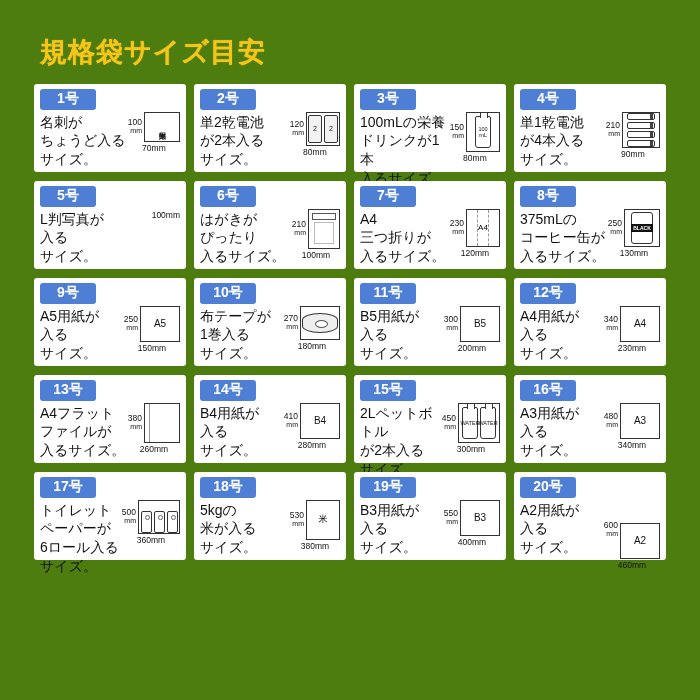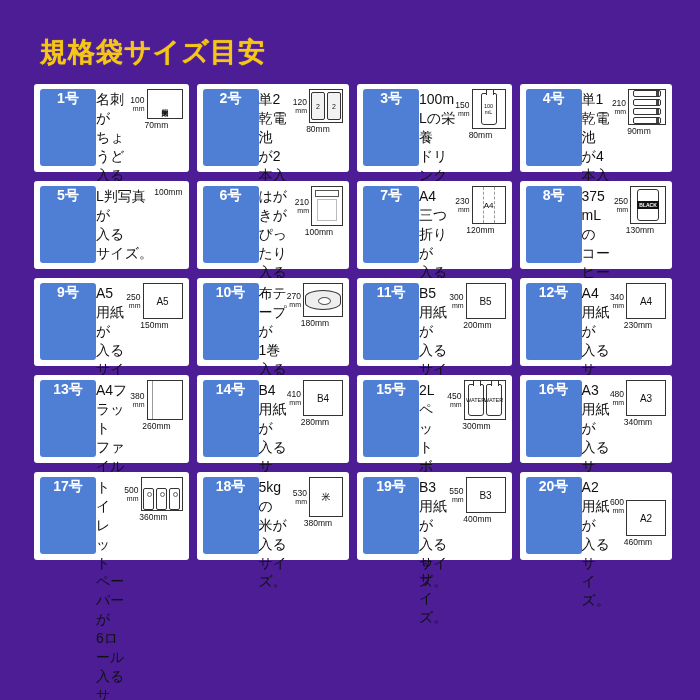--- a/index.html
+++ b/index.html
@@ -7,21 +7,21 @@
     width:700px;height:700px;
     background:#2a56a8;
     font-family:"Liberation Sans","DejaVu Sans",sans-serif;
     overflow:hidden;
   }
   .page{
     position:relative;
     width:700px;height:700px;
     box-sizing:border-box;
     padding:26px 20px 14px 20px;
-    background:#4c1d95;
+    background:#4d7c0f;
   }
   .title{
     color:#f5c518;
     font-size:27px;
     font-weight:bold;
     letter-spacing:1px;
     margin:8px 0 14px 20px;
     text-shadow:0 0 1px #f5c518;
   }
   .grid{
@@ -30,21 +30,21 @@
     gap:9px 8px;
     padding:0 14px;
   }
   .cell{
     background:#ffffff;
     border-radius:3px;
     padding:5px 6px 4px 6px;
     box-sizing:border-box;
     height:88px;
     display:flex;
-    flex-direction:row;
+    flex-direction:column;
   }
   .badge{
     background:#4e7fd4;
     color:#ffffff;
     font-weight:bold;
     font-size:14px;
     border-radius:3px;
     padding:1px 0 2px 0;
     width:56px;
     text-align:center;

